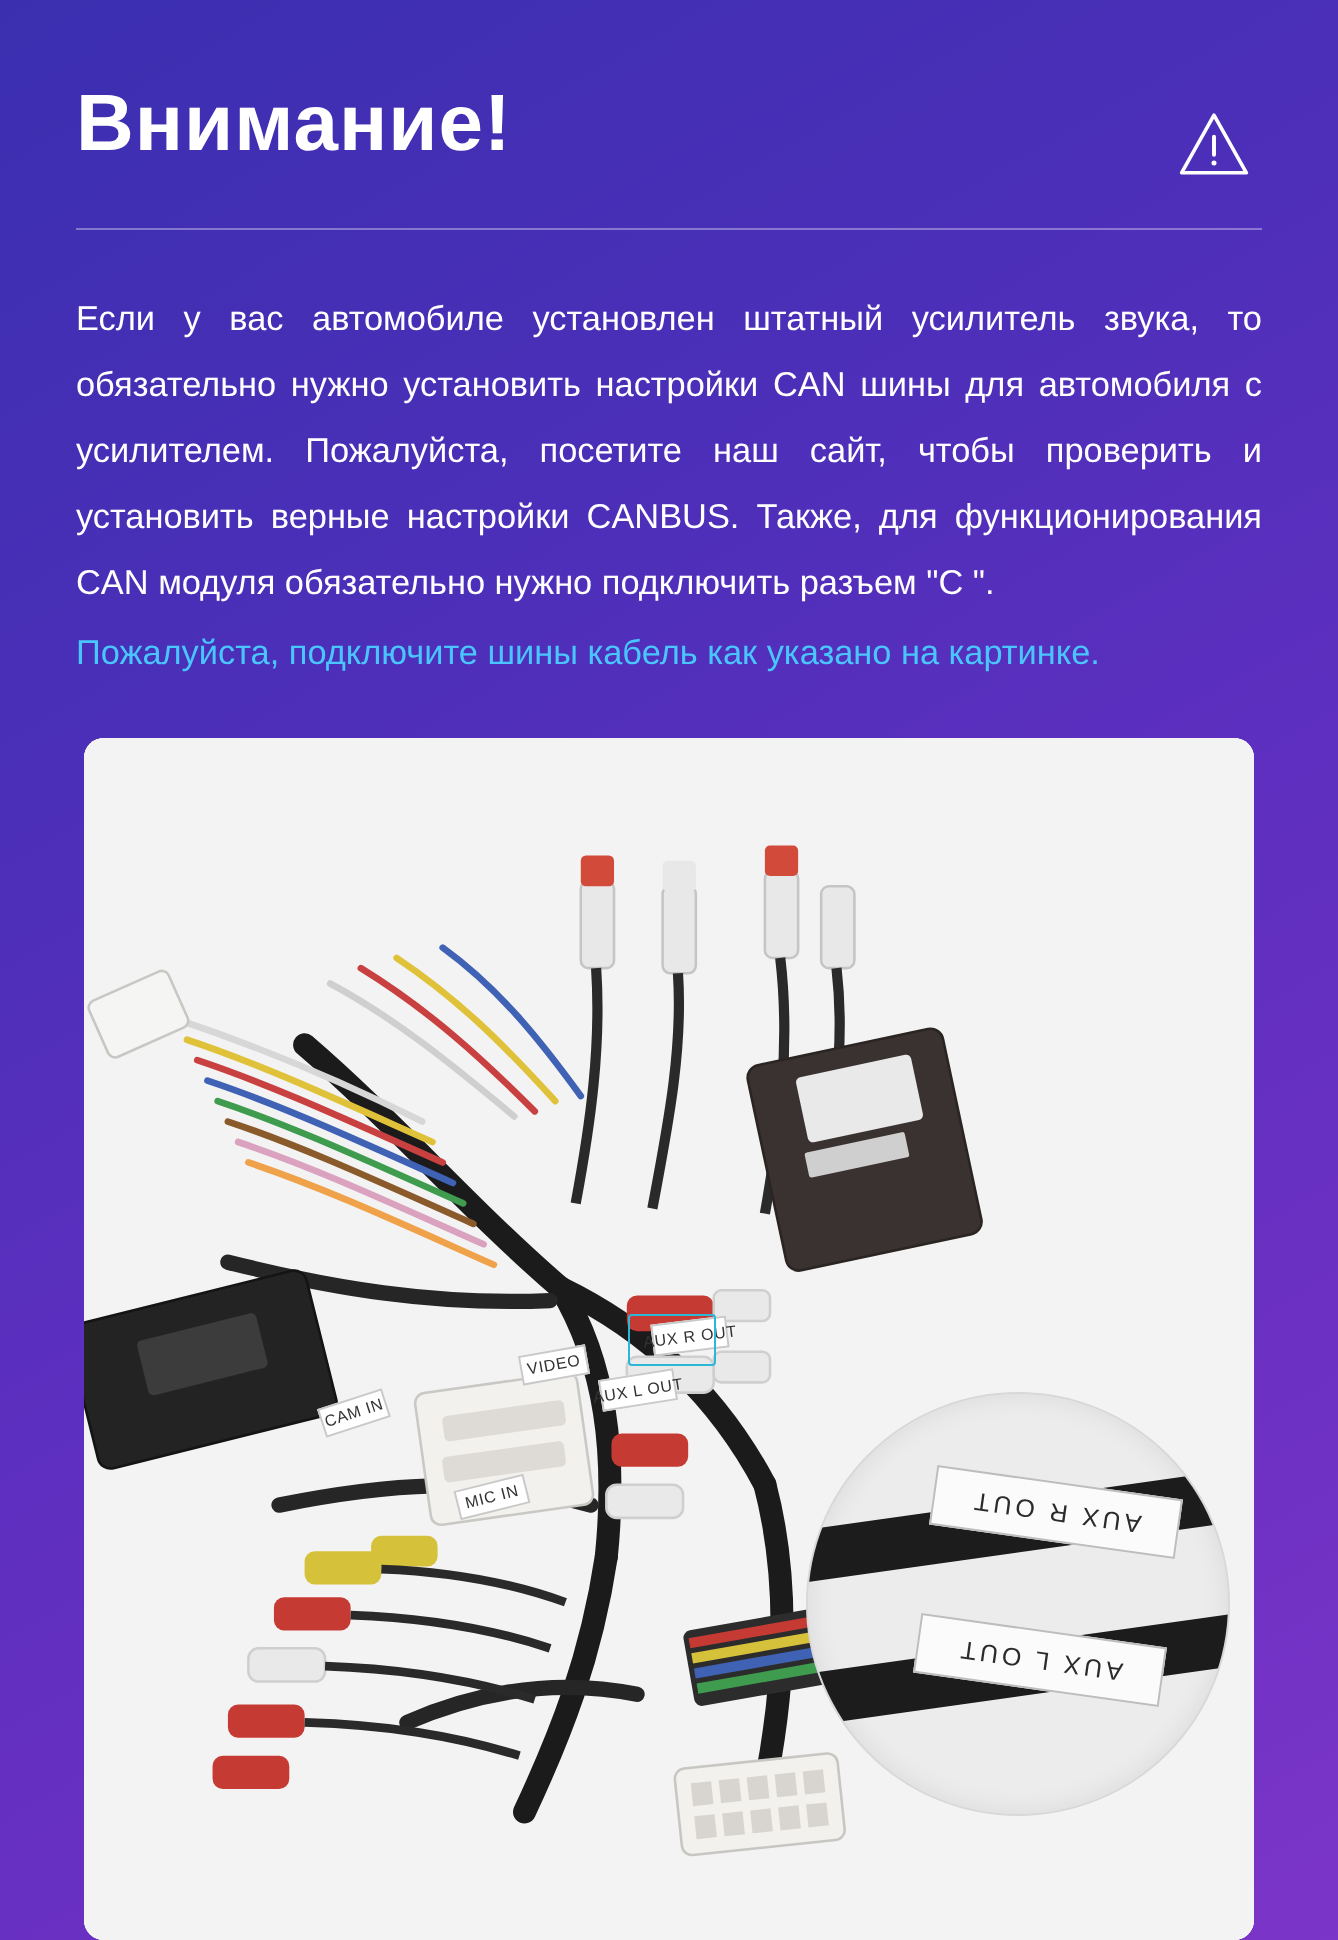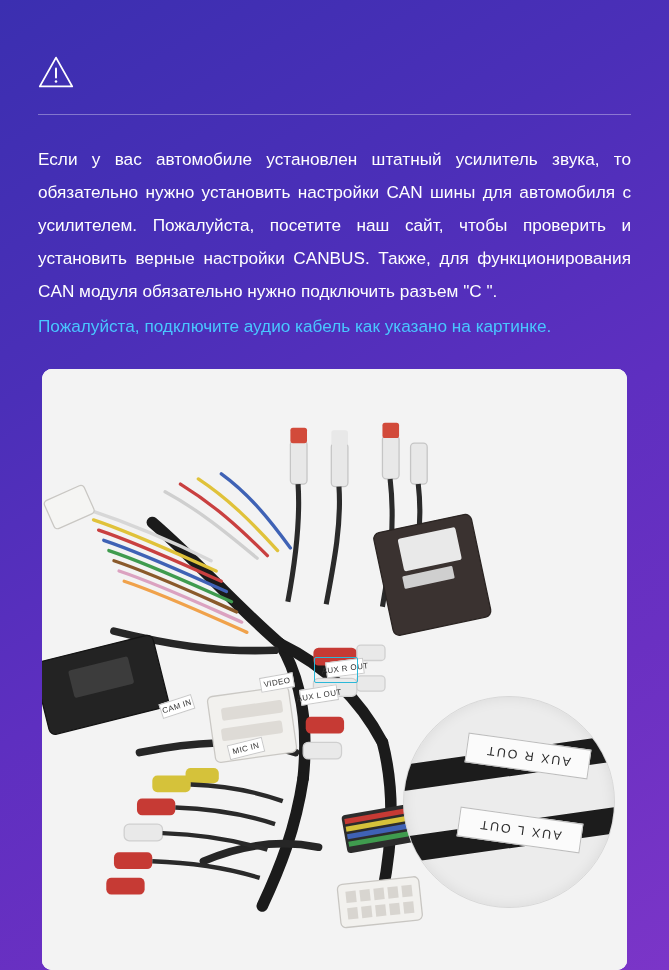--- a/index.html
+++ b/index.html
@@ -129,32 +129,33 @@
     background: #1c1c1c;
     border-radius: 6px;
   }
 </style>
 </head>
 <body>
 
 <div class="page">
 
   <div class="header-row">
+    <div class="title">Внимание!</div>
     <svg class="warn-icon" viewBox="0 0 40 40">
       <path d="M20 4 L38 36 L2 36 Z" fill="none" stroke="#ffffff" stroke-width="2" stroke-linejoin="round"></path>
       <line x1="20" y1="16" x2="20" y2="26" stroke="#ffffff" stroke-width="2.2" stroke-linecap="round"></line>
       <circle cx="20" cy="30.5" r="1.4" fill="#ffffff"></circle>
     </svg>
   </div>
 
   <div class="divider"></div>
 
   <div class="body-text">
     <span>Если у вас автомобиле установлен штатный усилитель звука, то обязательно нужно установить настройки CAN шины для автомобиля с усилителем. Пожалуйста, посетите наш сайт, чтобы проверить и установить верные настройки CANBUS. Также, для функционирования CAN модуля обязательно нужно подключить разъем "С ".</span>
-    <span class="highlight">Пожалуйста, подключите аудио кабель как указано на картинке.</span>
+    <span class="highlight">Пожалуйста, подключите шины кабель как указано на картинке.</span>
   </div>
 
   <div class="image-card">
     <div class="photo">
 
       <svg width="100%" height="100%" viewBox="0 0 585 470" preserveAspectRatio="xMidYMid slice">
         <rect x="0" y="0" width="585" height="470" fill="#f3f3f3"></rect>
 
         <g fill="none" stroke="#1b1b1b" stroke-width="9" stroke-linecap="round">
           <path d="M150 120 C 185 150, 215 185, 250 215"></path>

